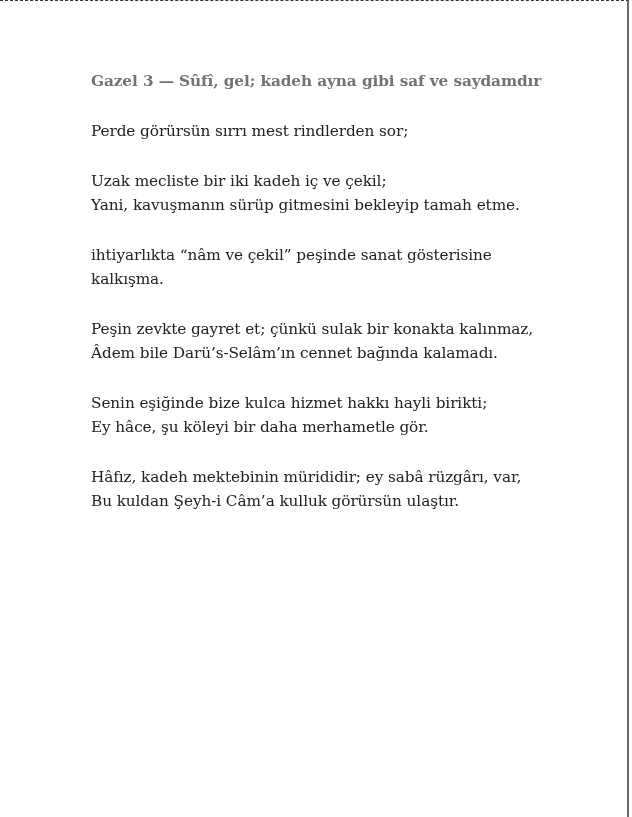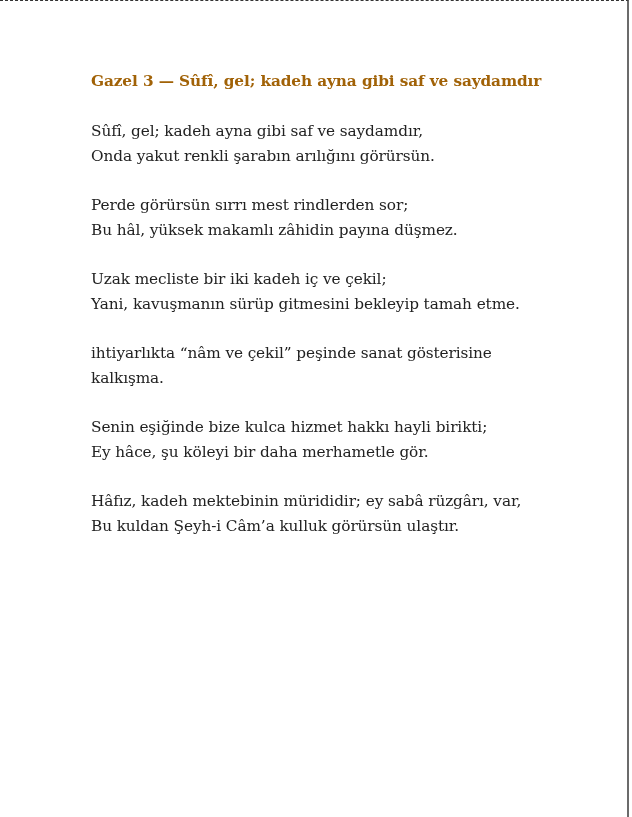--- a/index.html
+++ b/index.html
@@ -33,58 +33,57 @@
       color: #222222;
       font-size: 15.3px;
       line-height: 24.5px;
       letter-spacing: -0.1px;
     }
     .title {
       font-weight: bold;
       margin: 0 0 26px 0;
       font-size: 15.3px;
       line-height: 24px;
-      color: #a16207;
+      color: #737373;
     }
     .stanza {
       margin: 0 0 25px 0;
     }
     .line {
       display: block;
       white-space: nowrap;
     }
   </style>
 </head>
 <body>
 
 <div class="page">
   <div class="content">
     <div class="title">Gazel 3 — Sûfî, gel; kadeh ayna gibi saf ve saydamdır</div>
 
-    <div class="stanza">
-      <span class="line">Sûfî, gel; kadeh ayna gibi saf ve saydamdır,</span>
-      <span class="line">Onda yakut renkli şarabın arılığını görürsün.</span>
-    </div>
 
     <div class="stanza">
       <span class="line">Perde görürsün sırrı mest rindlerden sor;</span>
-      <span class="line">Bu hâl, yüksek makamlı zâhidin payına düşmez.</span>
     </div>
 
 
     <div class="stanza">
       <span class="line">Uzak mecliste bir iki kadeh iç ve çekil;</span>
       <span class="line">Yani, kavuşmanın sürüp gitmesini bekleyip tamah etme.</span>
     </div>
 
     <div class="stanza">
       <span class="line">ihtiyarlıkta “nâm ve çekil” peşinde sanat gösterisine</span>
       <span class="line">kalkışma.</span>
     </div>
 
+    <div class="stanza">
+      <span class="line">Peşin zevkte gayret et; çünkü sulak bir konakta kalınmaz,</span>
+      <span class="line">Âdem bile Darü’s-Selâm’ın cennet bağında kalamadı.</span>
+    </div>
 
     <div class="stanza">
       <span class="line">Senin eşiğinde bize kulca hizmet hakkı hayli birikti;</span>
       <span class="line">Ey hâce, şu köleyi bir daha merhametle gör.</span>
     </div>
 
     <div class="stanza">
       <span class="line">Hâfız, kadeh mektebinin mürididir; ey sabâ rüzgârı, var,</span>
       <span class="line">Bu kuldan Şeyh-i Câm’a kulluk görürsün ulaştır.</span>
     </div>

